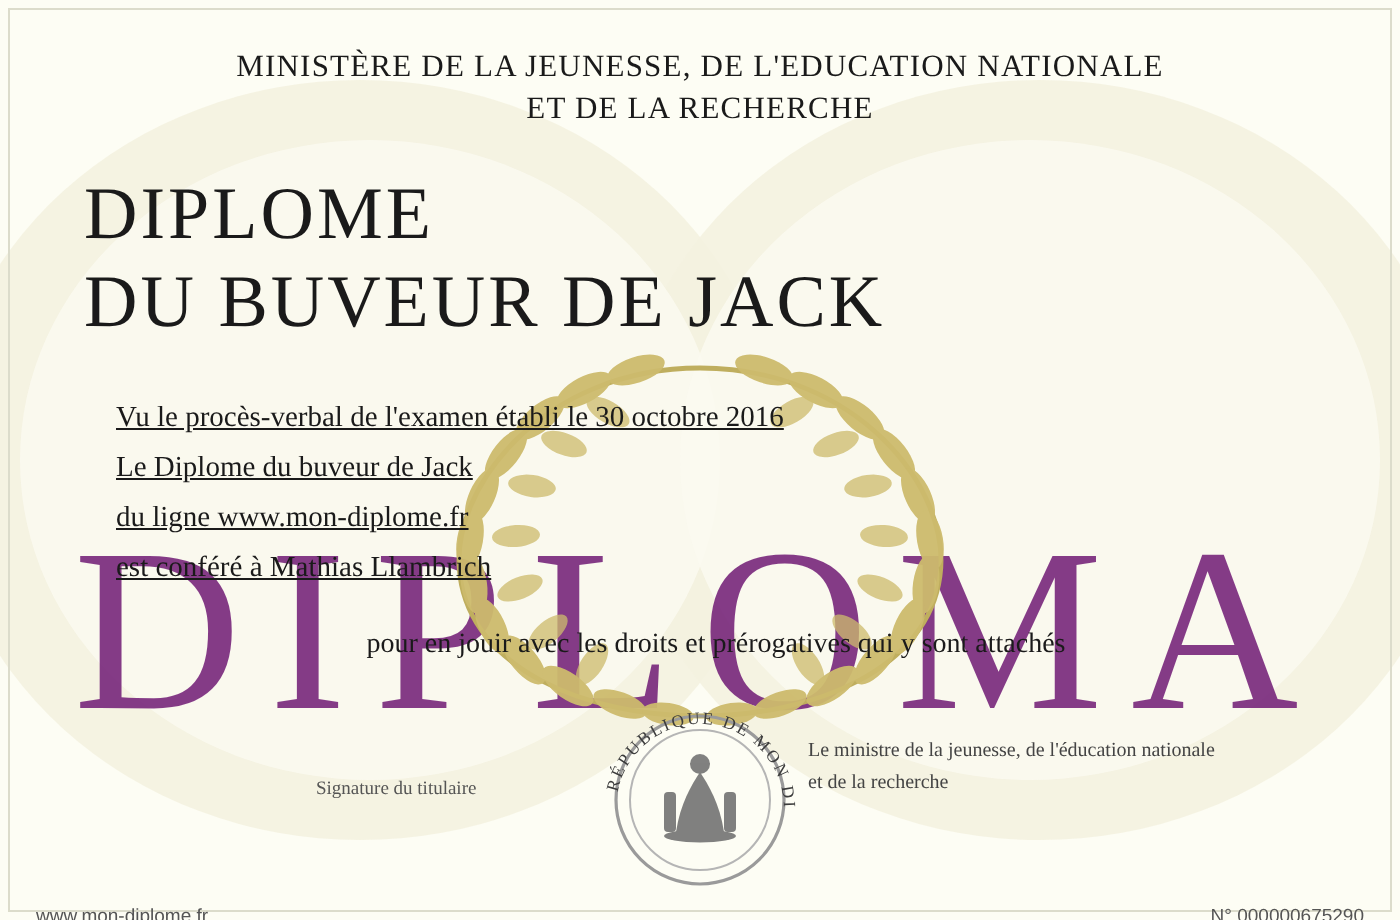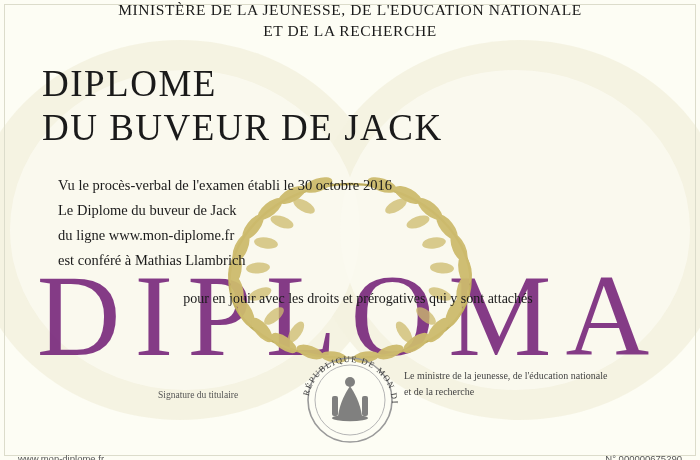--- a/index.html
+++ b/index.html
@@ -69,21 +69,21 @@
     height: 210px;
     pointer-events: none;
   }
   
   .content {
     position: relative;
     z-index: 5;
   }
   .ministry {
     text-align: center;
-    padding-top: 0;
+    padding-top: 24px;
     font-size: 15.5px;
     letter-spacing: .6px;
     line-height: 1.35;
     font-variant: small-caps;
     text-transform: uppercase;
   }
   .ministry .line2 {
     display: block;
   }
   .title {
@@ -92,20 +92,21 @@
     letter-spacing: 1.5px;
     line-height: 1.18;
     padding-left: 42px;
   }
   .title .t2 { display: block; }
   .body-text {
     margin: 24px 0 0 58px;
     font-size: 14.5px;
     line-height: 1.72;
     max-width: 560px;
+    text-decoration: underline;
   }
   .body-text .row { display: block; white-space: nowrap; }
   .enjoy {
     margin: 18px 0 0 0;
     text-align: center;
     font-size: 14px;
     padding-left: 16px;
   }
   
   .sig-row {

